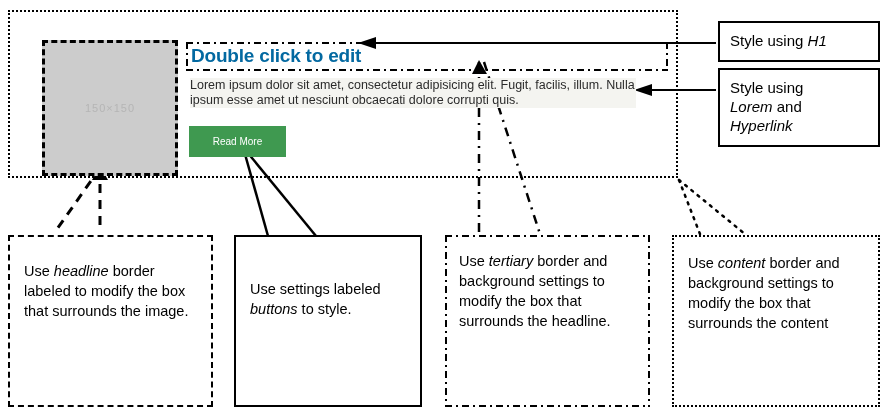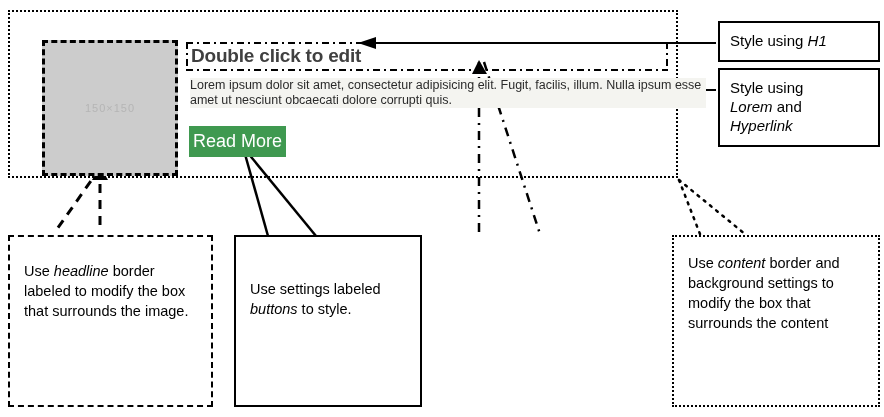--- a/index.html
+++ b/index.html
@@ -96,47 +96,47 @@
   }
   .headline-box .edge.left { left: 0; }
   .headline-box .edge.right { right: 0; }
 
   .headline-text {
     position: absolute;
     left: 5px;
     top: 3px;
     font-size: 19px;
     font-weight: bold;
-    color: #404040;
+    color: #0369a1;
     white-space: nowrap;
     letter-spacing: -0.2px;
   }
 
   
   .body-copy {
     position: absolute;
     left: 180px;
     top: 66px;
-    width: 516px;
+    width: 446px;
     font-size: 12.5px;
     line-height: 15px;
     color: #2b2b2b;
     background: #f4f4f0;
   }
 
   
   .read-more {
     position: absolute;
     left: 179px;
     top: 114px;
     width: 97px;
     height: 31px;
     background: #3f9950;
     color: #ffffff;
-    font-size: 18px;
+    font-size: 10px;
     line-height: 31px;
     text-align: center;
     border: none;
     box-sizing: border-box;
     font-family: "Liberation Sans", sans-serif;
   }
 
   
   .note-right {
     position: absolute;
@@ -278,18 +278,25 @@
   </div>
 
   <div class="note-bottom note-secondary">
     <span>Use </span><span class="em">headline</span><span> border labeled to modify the box that surrounds the image.</span>
   </div>
 
   <div class="note-bottom note-buttons">
     <span>Use settings labeled </span><span class="em">buttons</span><span> to style.</span>
   </div>
 
+  <div class="note-bottom note-tertiary">
+    <span class="edge top"></span>
+    <span class="edge bottom"></span>
+    <span class="edge left"></span>
+    <span class="edge right"></span>
+    <span>Use </span><span class="em">tertiary</span><span> border and background settings to modify the box that surrounds the headline.</span>
+  </div>
 
   <div class="note-bottom note-primary">
     <span>Use </span><span class="em">content</span><span> border and background settings to modify the box that surrounds the content</span>
   </div>
 
 </div>
 
 </body></html>

